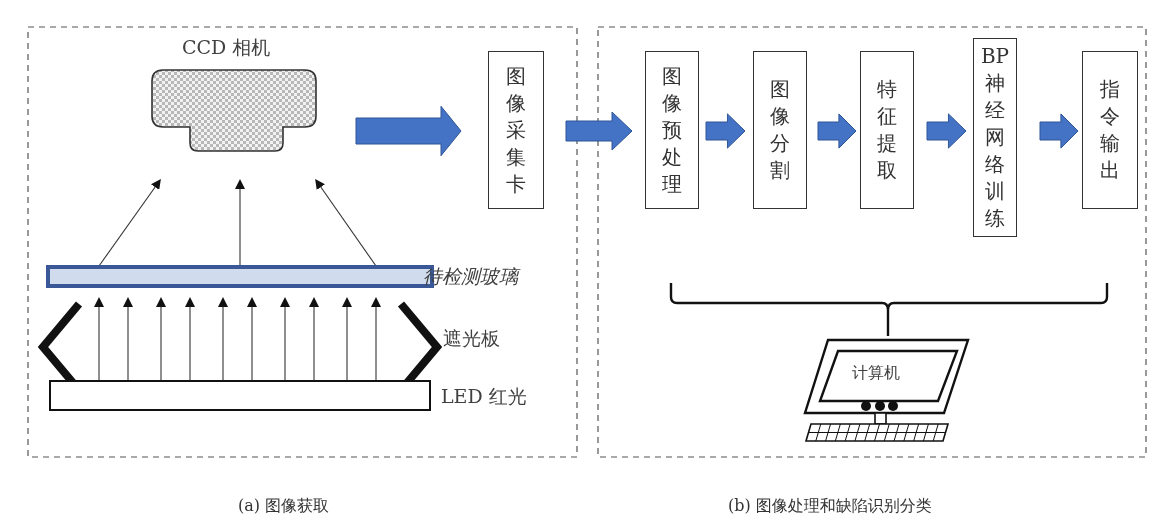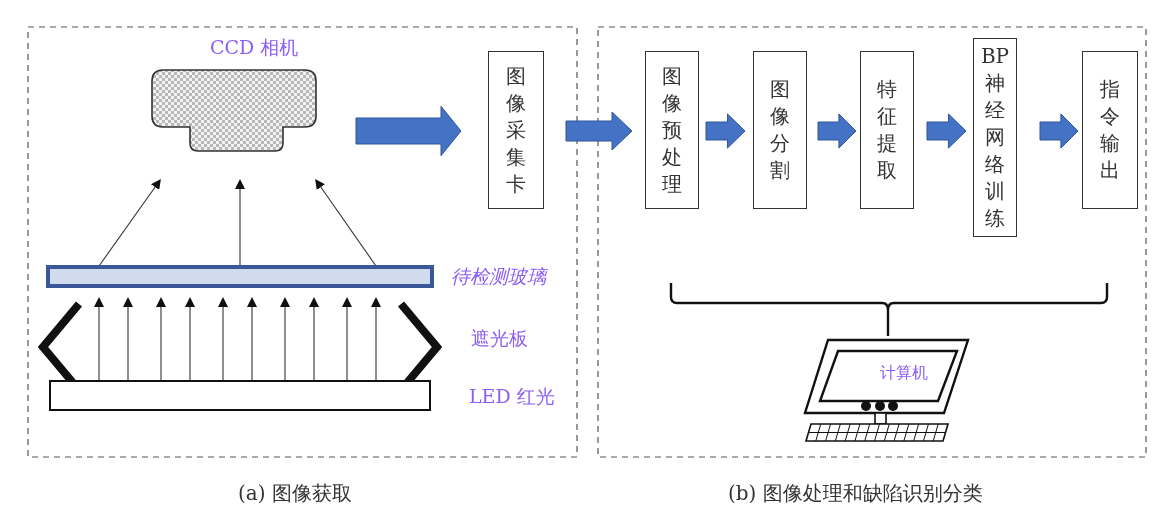--- a/index.html
+++ b/index.html
@@ -1,23 +1,23 @@
 <!DOCTYPE html>
 <html><head>
 <meta charset="utf-8">
 <style>
   html, body { margin: 0; padding: 0; background: #ffffff; }
   body { width: 1172px; height: 516px; position: relative; overflow: hidden;
          font-family: "DejaVu Serif", "Liberation Serif", serif; color: #222; }
   svg { position: absolute; left: 0; top: 0; }
-  .lbl { position: absolute; font-size: 19px; color: #8b5cf6; white-space: nowrap; line-height: 1; margin-left: 28px; }
+  .lbl { position: absolute; font-size: 19px; color: #404040; white-space: nowrap; line-height: 1; }
   .vbox { position: absolute; border: 1.5px solid #333; background: #fff; box-sizing: border-box;
           display: flex; flex-direction: column; align-items: center; justify-content: center; }
   .vbox span { display: block; font-size: 20px; line-height: 27px; color: #333; }
-  .cap { position: absolute; font-size: 20px; color: #333; white-space: nowrap; }
+  .cap { position: absolute; font-size: 16px; color: #333; white-space: nowrap; margin-top: 16px; }
 </style>
 </head>
 <body>
 
 <svg width="1172" height="516">
   <defs>
     <pattern id="checker" width="6" height="6" patternUnits="userSpaceOnUse">
       <rect width="6" height="6" fill="#f2f2f2"></rect>
       <rect width="3" height="3" fill="#b8b8b8"></rect>
       <rect x="3" y="3" width="3" height="3" fill="#b8b8b8"></rect>

